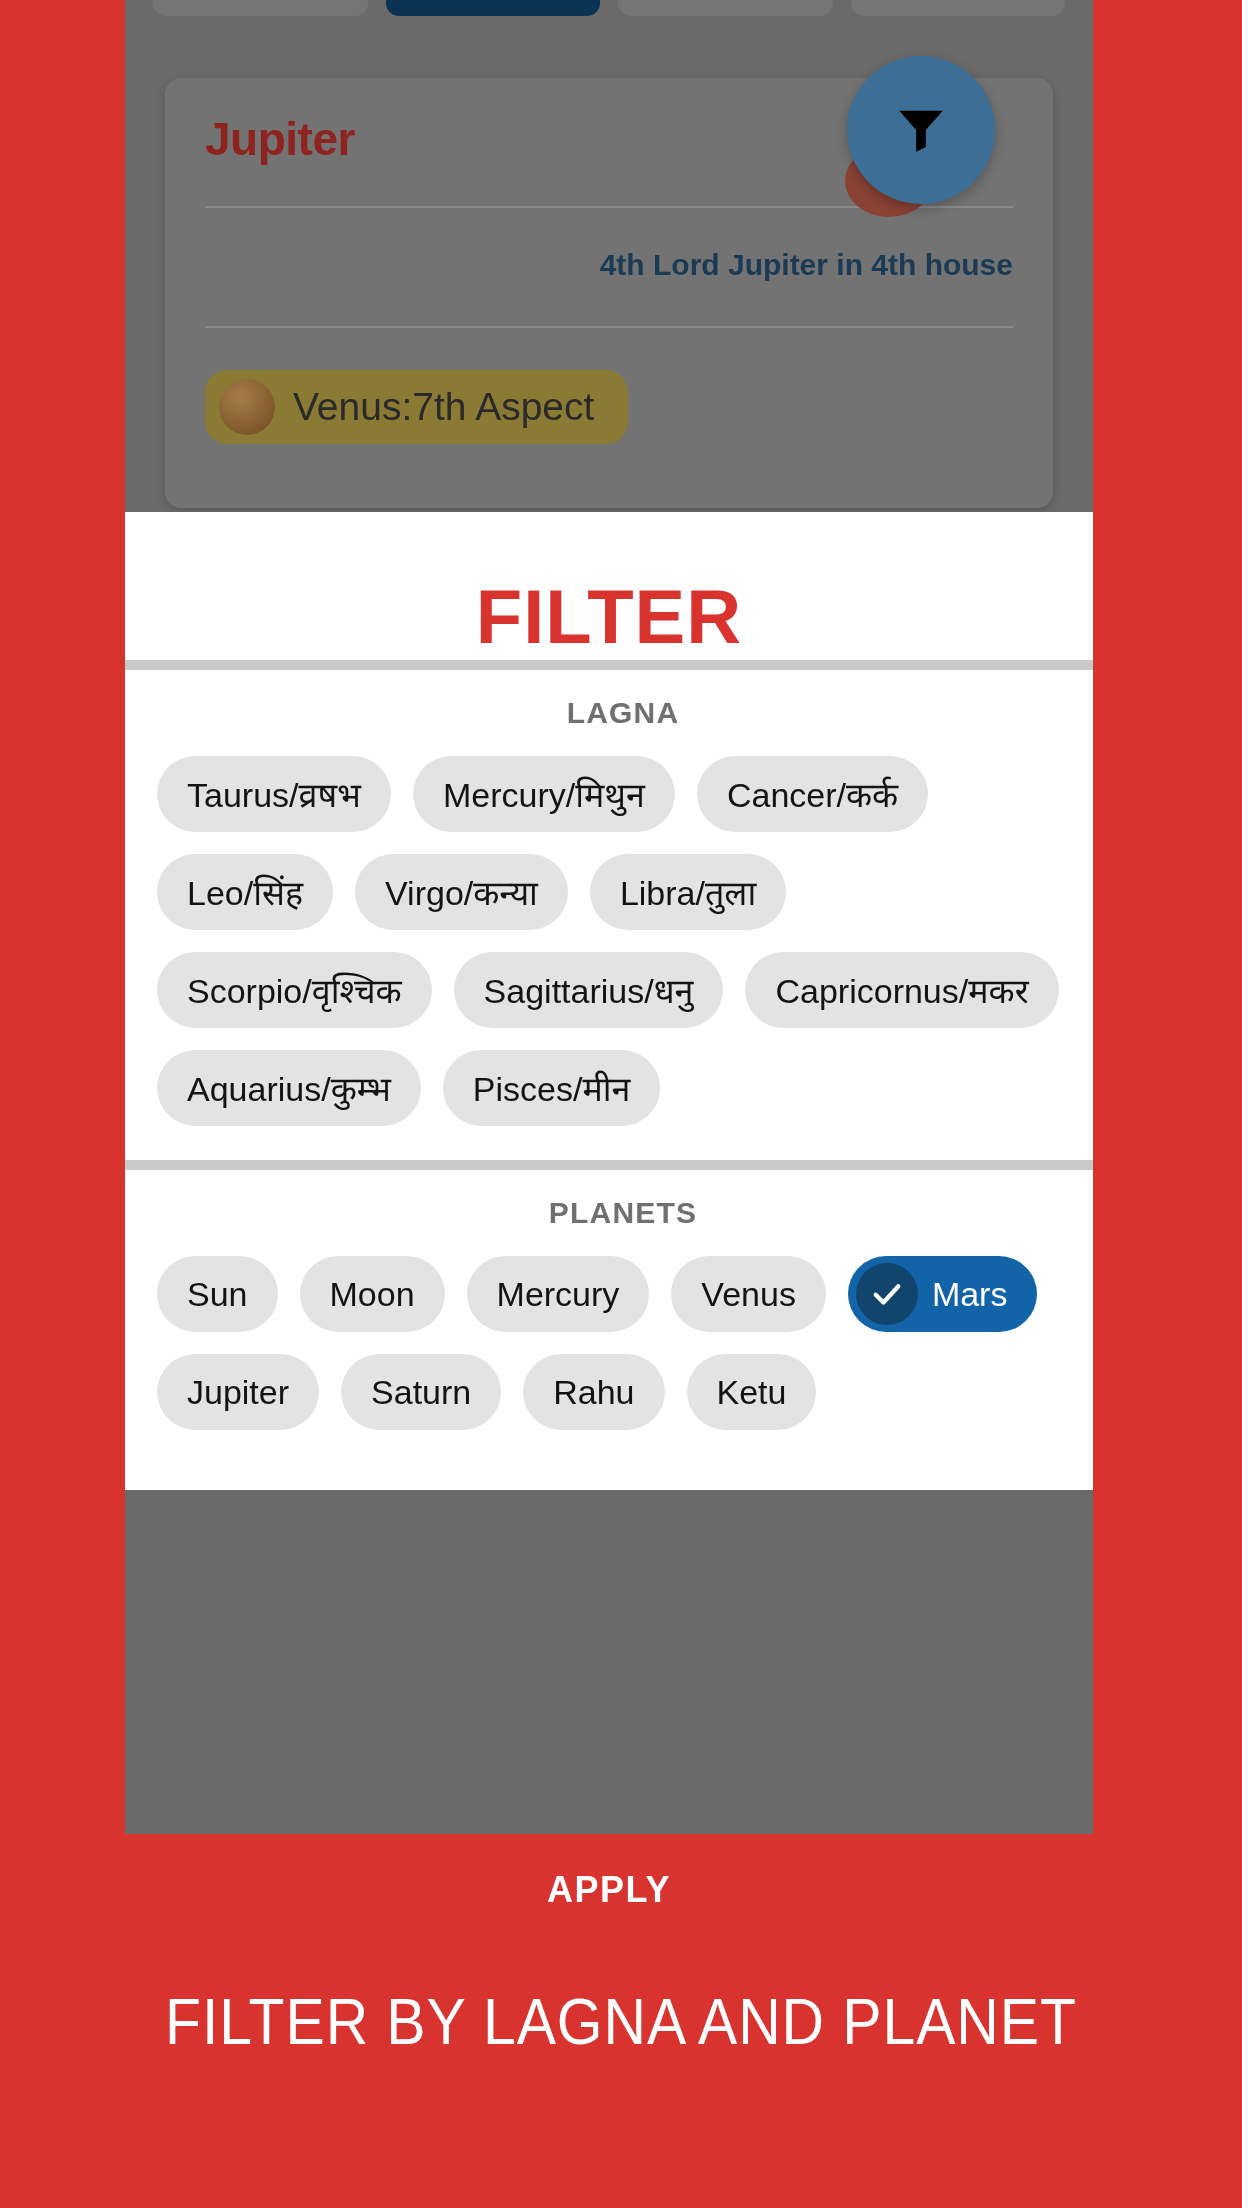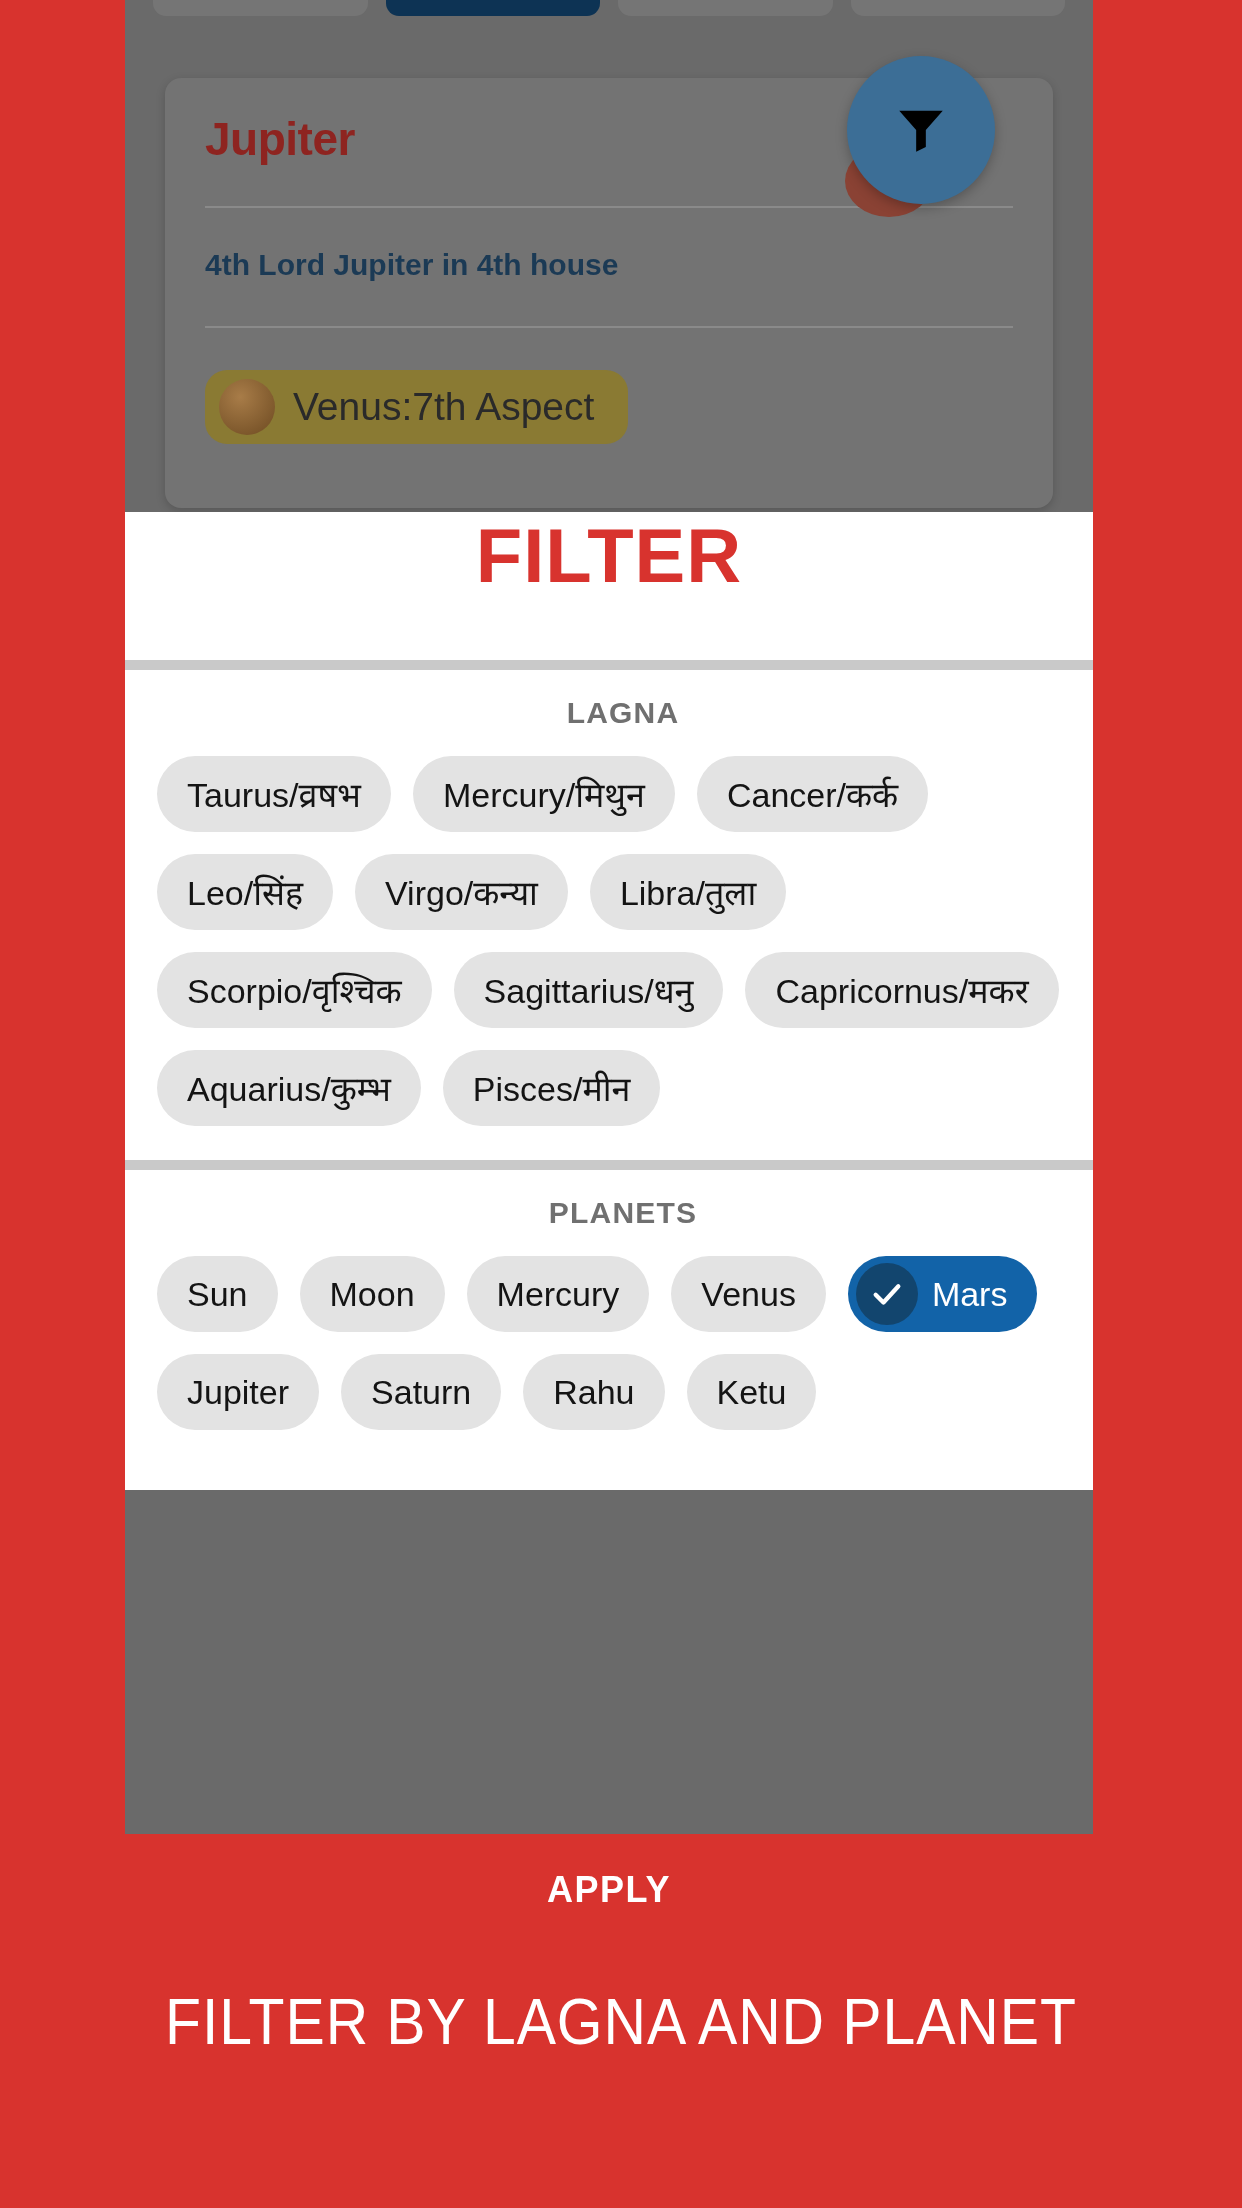--- a/index.html
+++ b/index.html
@@ -30,21 +30,21 @@
     box-shadow:0 3px 10px rgba(0,0,0,.18);
     padding:34px 40px 0 40px;
   }
   .info-title{
     font-size:46px; font-weight:bold; color:#8e2420; letter-spacing:-.5px;
   }
   .info-rule{
     height:2px; background:#8a8a8a; margin:40px 0 0 0;
   }
   .info-sub{
-    font-size:30px; font-weight:bold; color:#1b3a55; margin-top:40px;
+    font-size:30px; font-weight:bold; color:#1b3a55; margin-top:40px;text-align:right;
   }
   .info-rule2{ height:2px; background:#8a8a8a; margin-top:44px; }
   .aspect-pill{
     margin-top:42px; display:inline-flex; align-items:center; gap:18px;
     background:#8a7a33; border-radius:22px; padding:12px 34px 12px 14px;
     height:74px;
   }
   .aspect-avatar{
     width:56px; height:56px; border-radius:50%;
     background:radial-gradient(circle at 38% 32%, #a87c48, #6d4a21);
@@ -66,21 +66,21 @@
     position:absolute; left:845px; top:145px; width:88px; height:72px;
     background:#8a4234; border-radius:50%; z-index:3;
   }
 
   
   .dialog{
     position:absolute; left:125px; top:512px; width:968px;
     background:#ffffff; z-index:6;
   }
   .dialog-header{
-    height:148px; display:flex; align-items:flex-start; justify-content:center;
+    height:148px; display:flex; align-items:flex-end; justify-content:center;
     background:#ffffff;
   }
   .dialog-title{
     font-size:76px; font-weight:bold; color:#d8332e; letter-spacing:1px;
   }
   .divider{ height:10px; background:#c9c9c9; }
 
   .section{ background:#ffffff; padding:26px 0 26px 0; }
   .section-label{
     text-align:center; font-size:30px; font-weight:bold; color:#707070;

